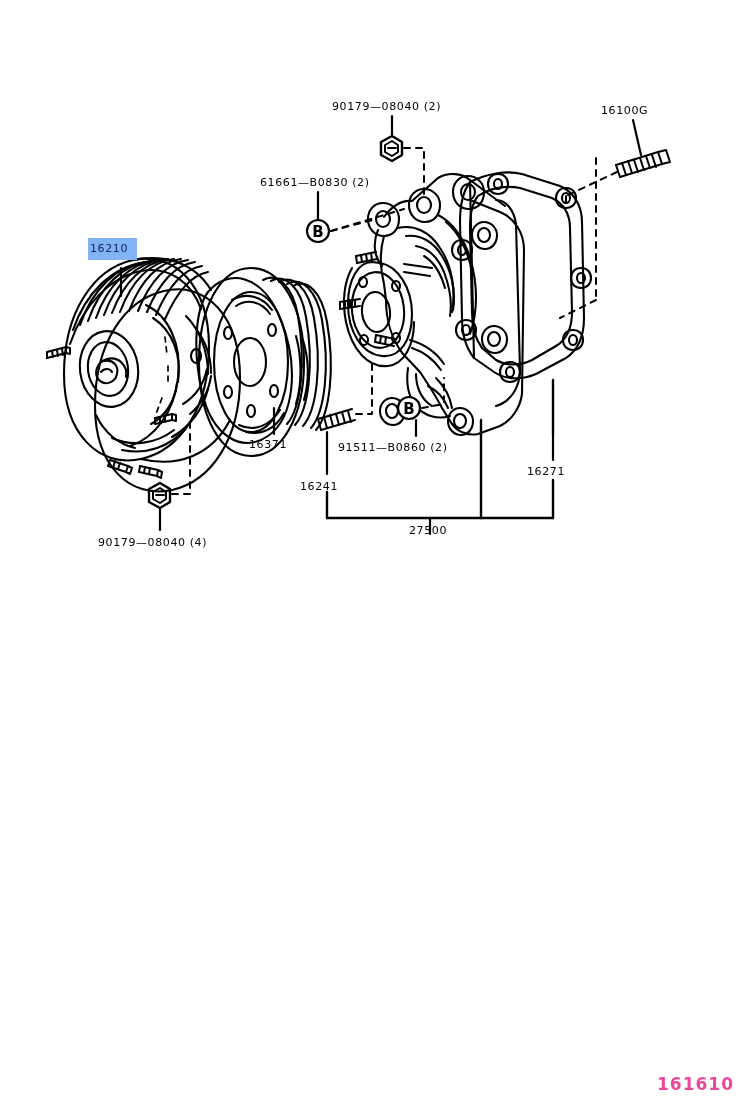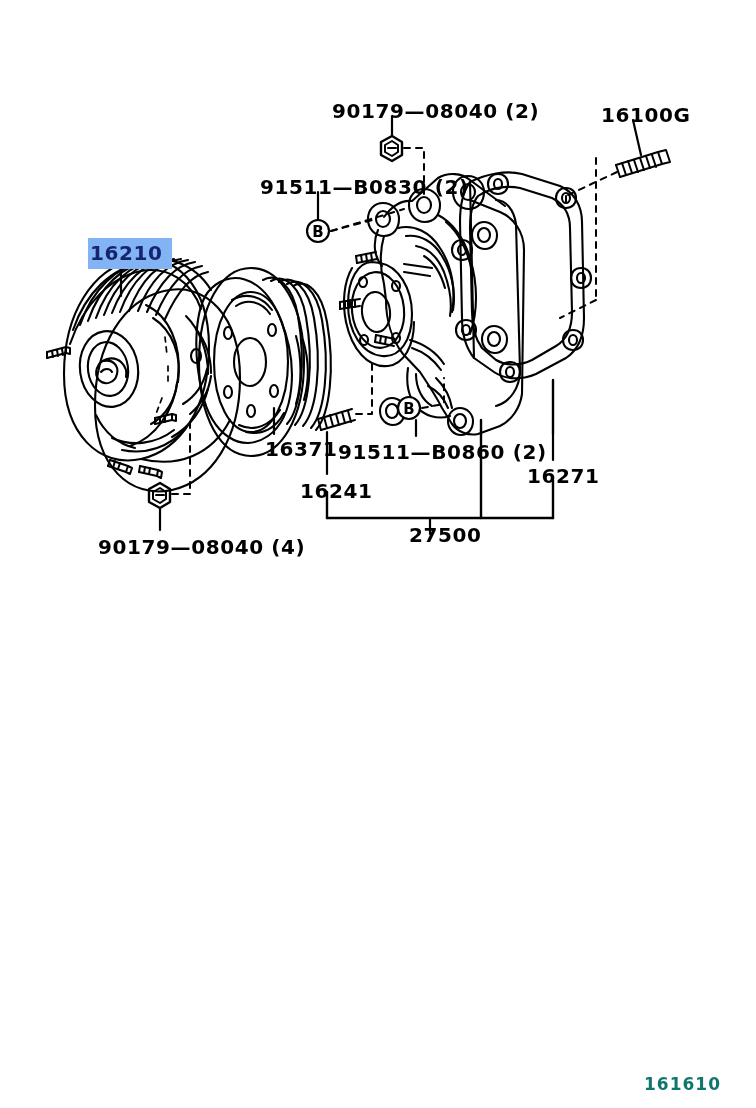--- a/index.html
+++ b/index.html
@@ -22,41 +22,41 @@
     position: absolute;
     left: 0;
     top: 0;
     width: 756px;
     height: 1108px;
     display: block;
   }
   .lbl {
     position: absolute;
     font-family: "DejaVu Sans", sans-serif;
-    font-weight: bold;
-    font-size: 20px;
+    font-weight: normal;
+    font-size: 11px;
     letter-spacing: 0.6px;
     color: #000000;
     white-space: nowrap;
     line-height: 1;
   }
   .lbl-hl {
     background: #82b4f5;
     color: #15246b;
     padding: 5px 9px 6px 2px;
   }
   .page-code {
     position: absolute;
-    right: 35px;
+    right: 22px;
     bottom: 14px;
     font-family: "DejaVu Sans", sans-serif;
     font-weight: bold;
     font-size: 17px;
     letter-spacing: 1px;
-    color: #0f766e;
+    color: #ec4899;
   }
   .cb-txt {
     font-family: "DejaVu Sans", sans-serif;
     font-weight: bold;
     font-size: 15px;
   }
 </style>
 </head>
 <body>
 
@@ -419,23 +419,23 @@
       <text x="409" y="414" class="cb-txt" text-anchor="middle" fill="#000000">B</text>
     </g>
   </svg>
 
   <div class="lbl lbl-hl" style="left:88px; top:238px;">16210</div>
 
   <div class="lbl" style="left:332px; top:101px;">90179—08040 (2)</div>
 
   <div class="lbl" style="left:601px; top:105px;">16100G</div>
 
-  <div class="lbl" style="left:260px; top:177px;">91511—B0830 (2)</div>
-
-  <div class="lbl" style="left:249px; top:439px;margin-left:16px;">16371</div>
+  <div class="lbl" style="left:260px; top:177px;">61661—B0830 (2)</div>
+
+  <div class="lbl" style="left:249px; top:439px;">16371</div>
 
   <div class="lbl" style="left:338px; top:442px;">91511—B0860 (2)</div>
 
   <div class="lbl" style="left:300px; top:481px;text-align:right;">16241</div>
 
   <div class="lbl" style="left:527px; top:466px;">16271</div>
 
   <div class="lbl" style="left:409px; top:525px;">27500</div>
 
   <div class="lbl" style="left:98px; top:537px;text-align:center;">90179—08040 (4)</div>

